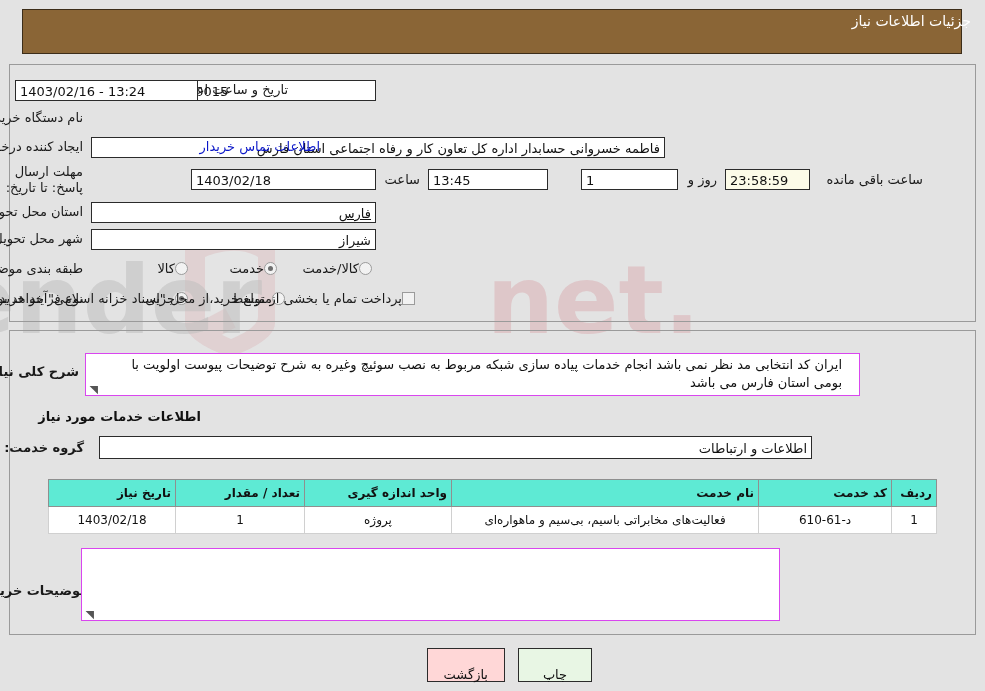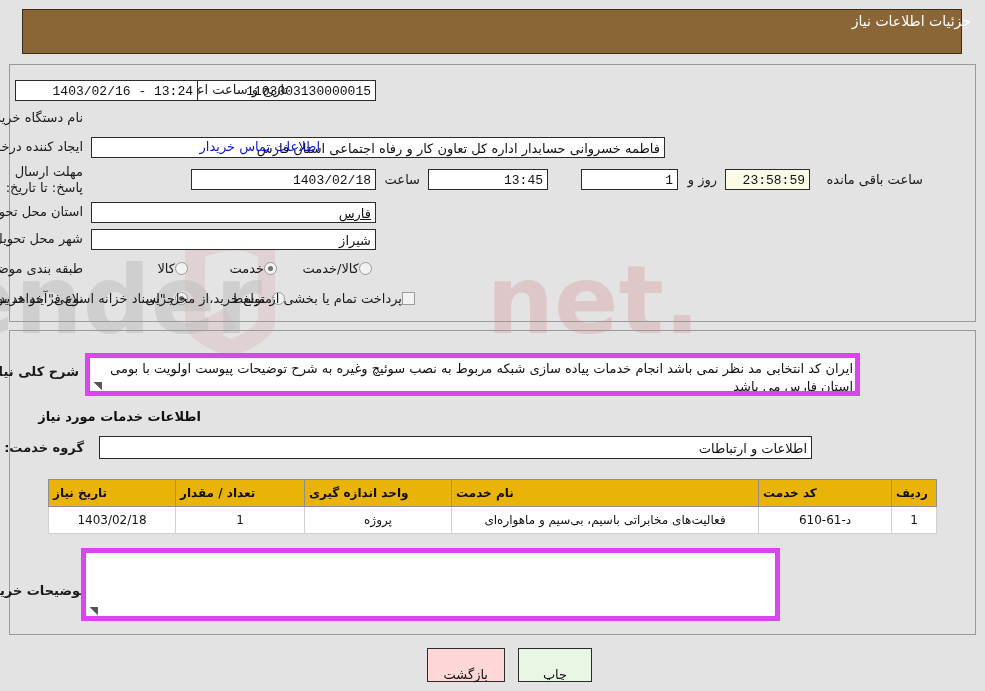--- a/index.html
+++ b/index.html
@@ -72,21 +72,21 @@
     background: #ffffff;
     font-size: 13px;
     color: #111;
     padding: 1px 4px 0 4px;
     line-height: 19px;
     height: 21px;
     overflow: hidden;
     white-space: nowrap;
     z-index: 2;
   }
-  .fld.center { text-align: right; font-family: Liberation Mono, monospace; }
+  .fld.center { text-align: left; }
   .fld.right  { text-align: right; }
   .fld.cream  { background: #fcfbe8; }
 
   .link {
     position: absolute;
     font-size: 13px;
     color: #0b17c8;
     white-space: nowrap;
     cursor: pointer;
     z-index: 2;
@@ -126,25 +126,25 @@
     background: #f2f2f2;
     box-sizing: border-box;
     display: inline-block;
     flex: 0 0 auto;
   }
 
   
   .tarea {
     position: absolute;
     box-sizing: border-box;
-    border: 5px solid #d946ef;
+    border: 1px solid #d946ef;
     background: #ffffff;
     font-size: 13px;
     color: #111;
-    padding: 2px 2px;
+    padding: 2px 17px;
     line-height: 18px;
     text-align: right;
     overflow: hidden;
     z-index: 2;
     resize: none;
   }
   .tarea .grip {
     position: absolute;
     left: 2px; bottom: 0px;
     width: 10px; height: 10px;
@@ -166,27 +166,27 @@
   #svc-table {
     position: absolute;
     left: 48px; top: 479px;
     width: 889px;
     border-collapse: collapse;
     font-size: 12px;
     z-index: 2;
     background: #fff;
   }
   #svc-table th {
-    background: #eab308;
+    background: #5eead4;
     border: 1px solid #8f8f8f;
     font-weight: bold;
     color: #111;
     height: 26px;
     padding: 0 4px;
-    text-align: left;
+    text-align: right;
     font-size: 12px;
   }
   #svc-table td {
     background: #ffffff;
     border: 1px solid #d0d0d0;
     height: 26px;
     padding: 0 4px;
     text-align: center;
     color: #111;
     font-size: 12px;

